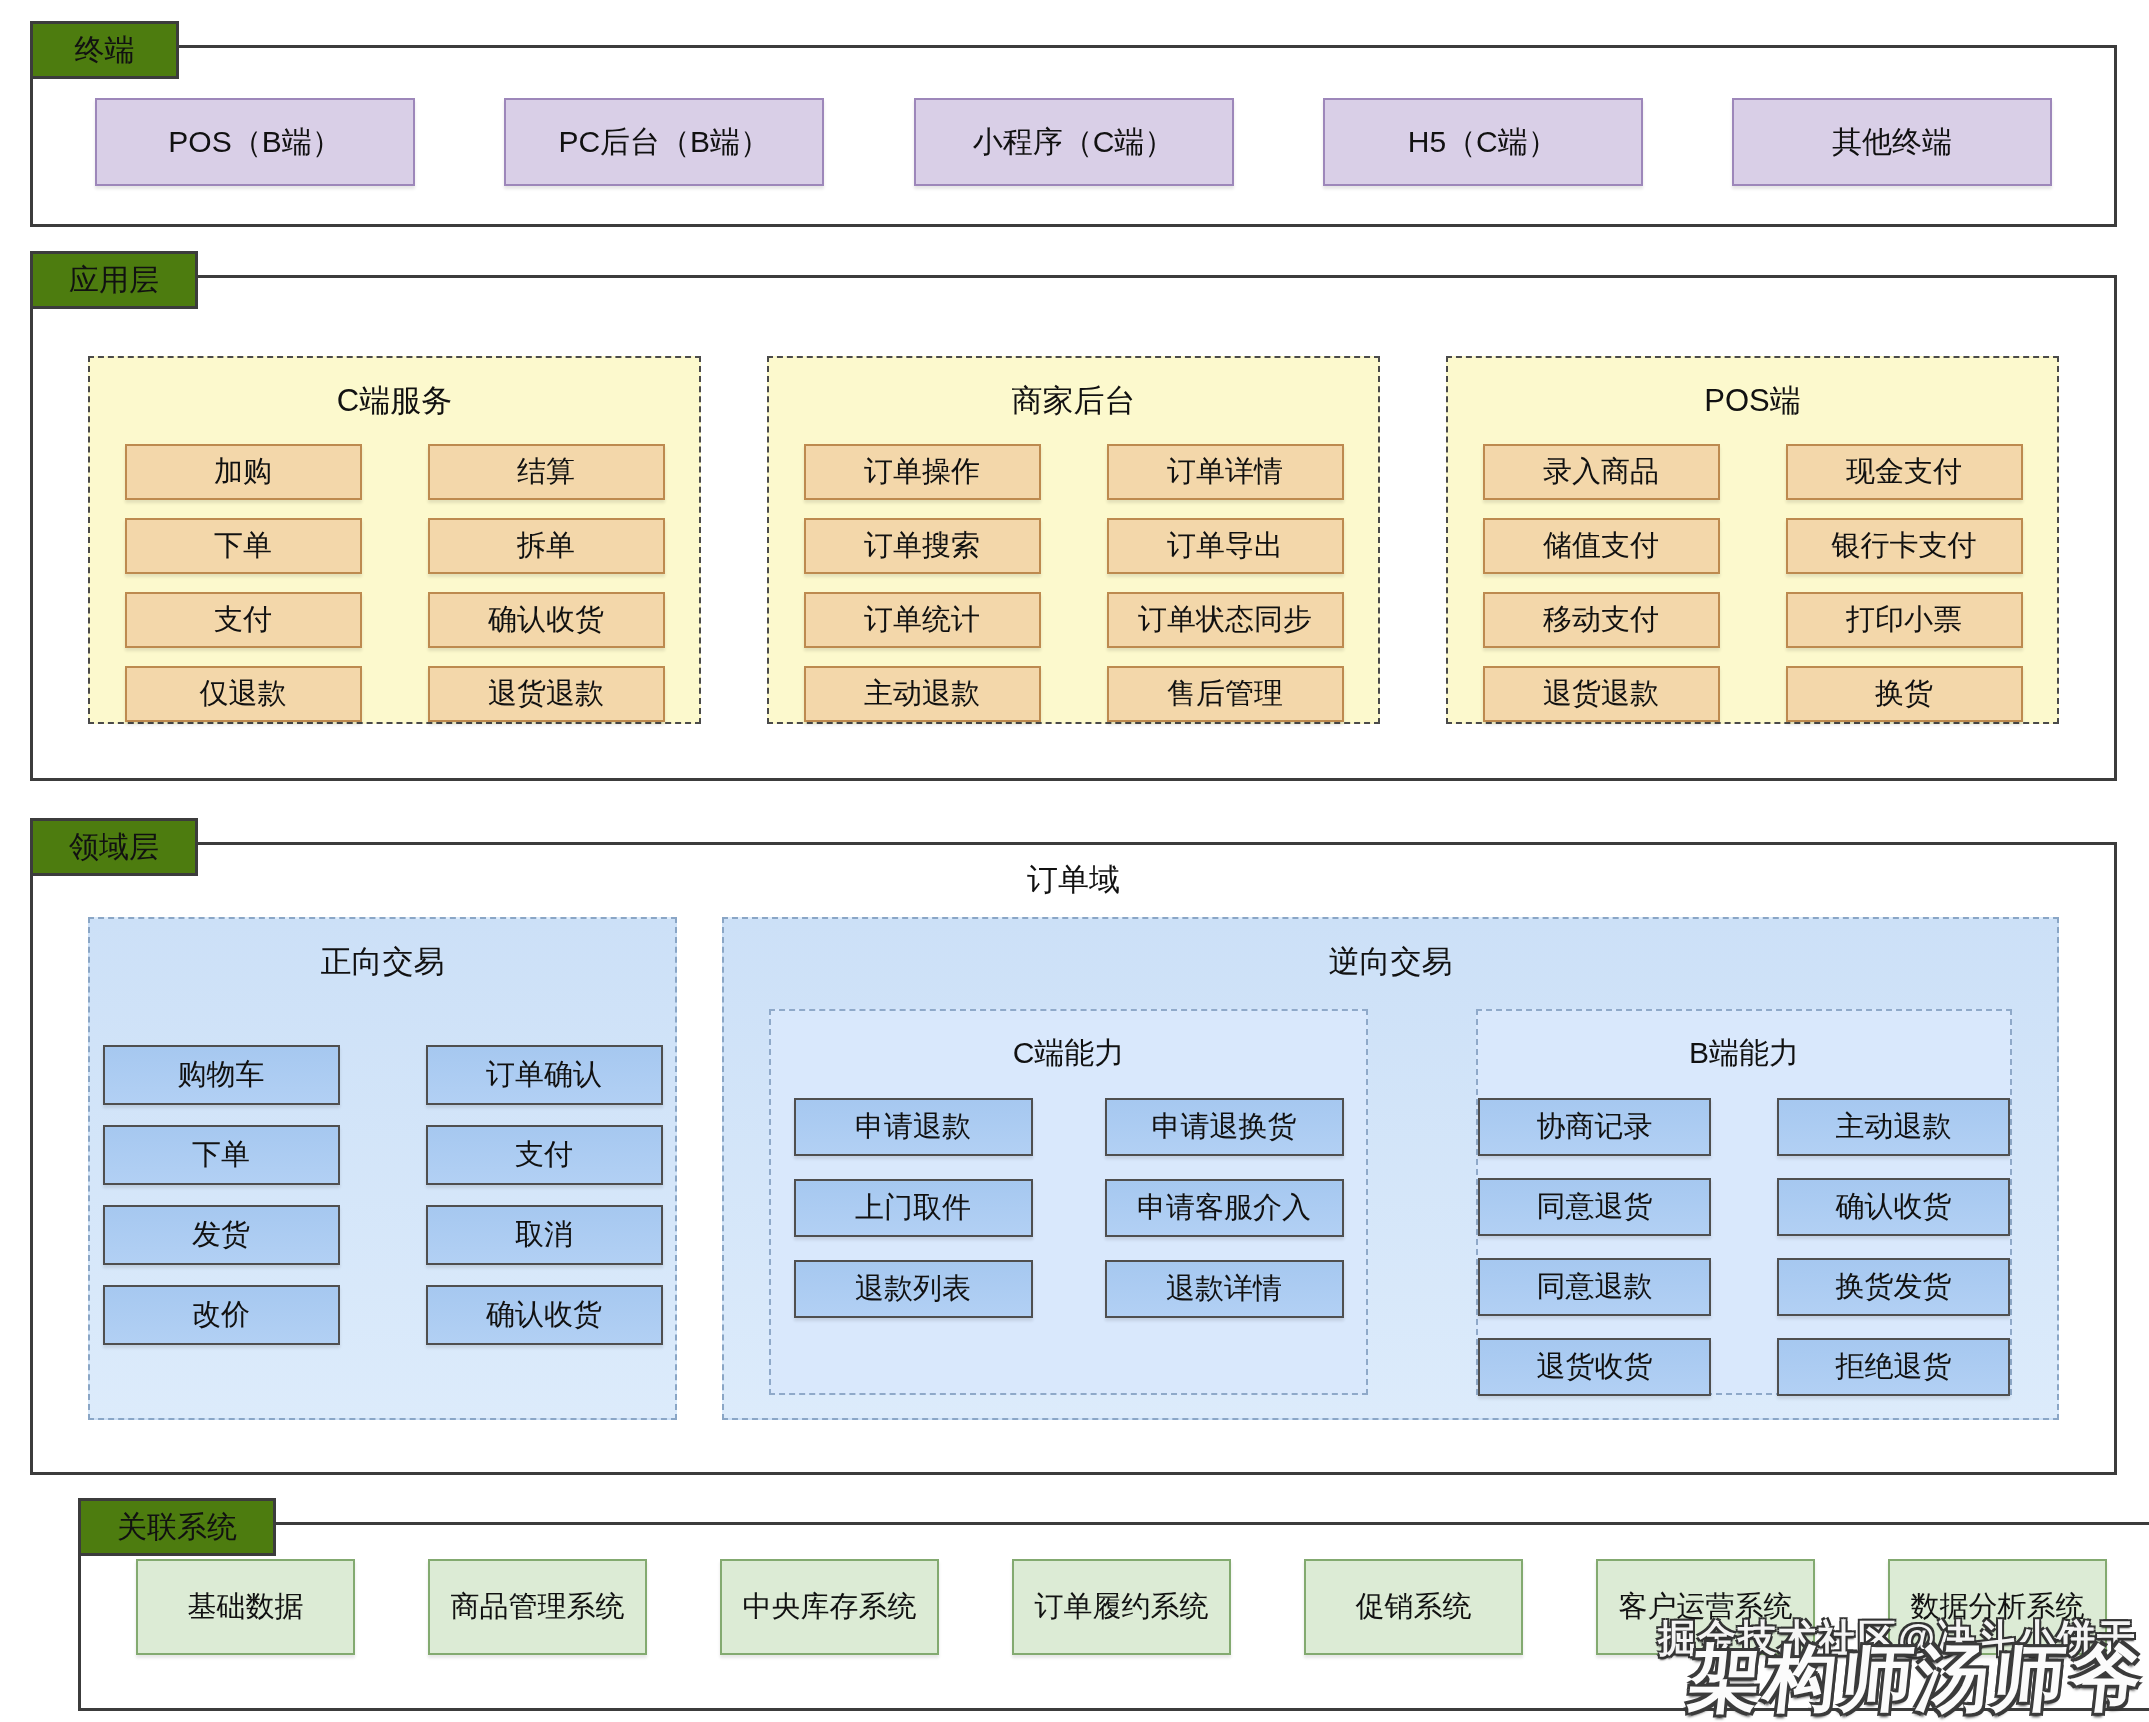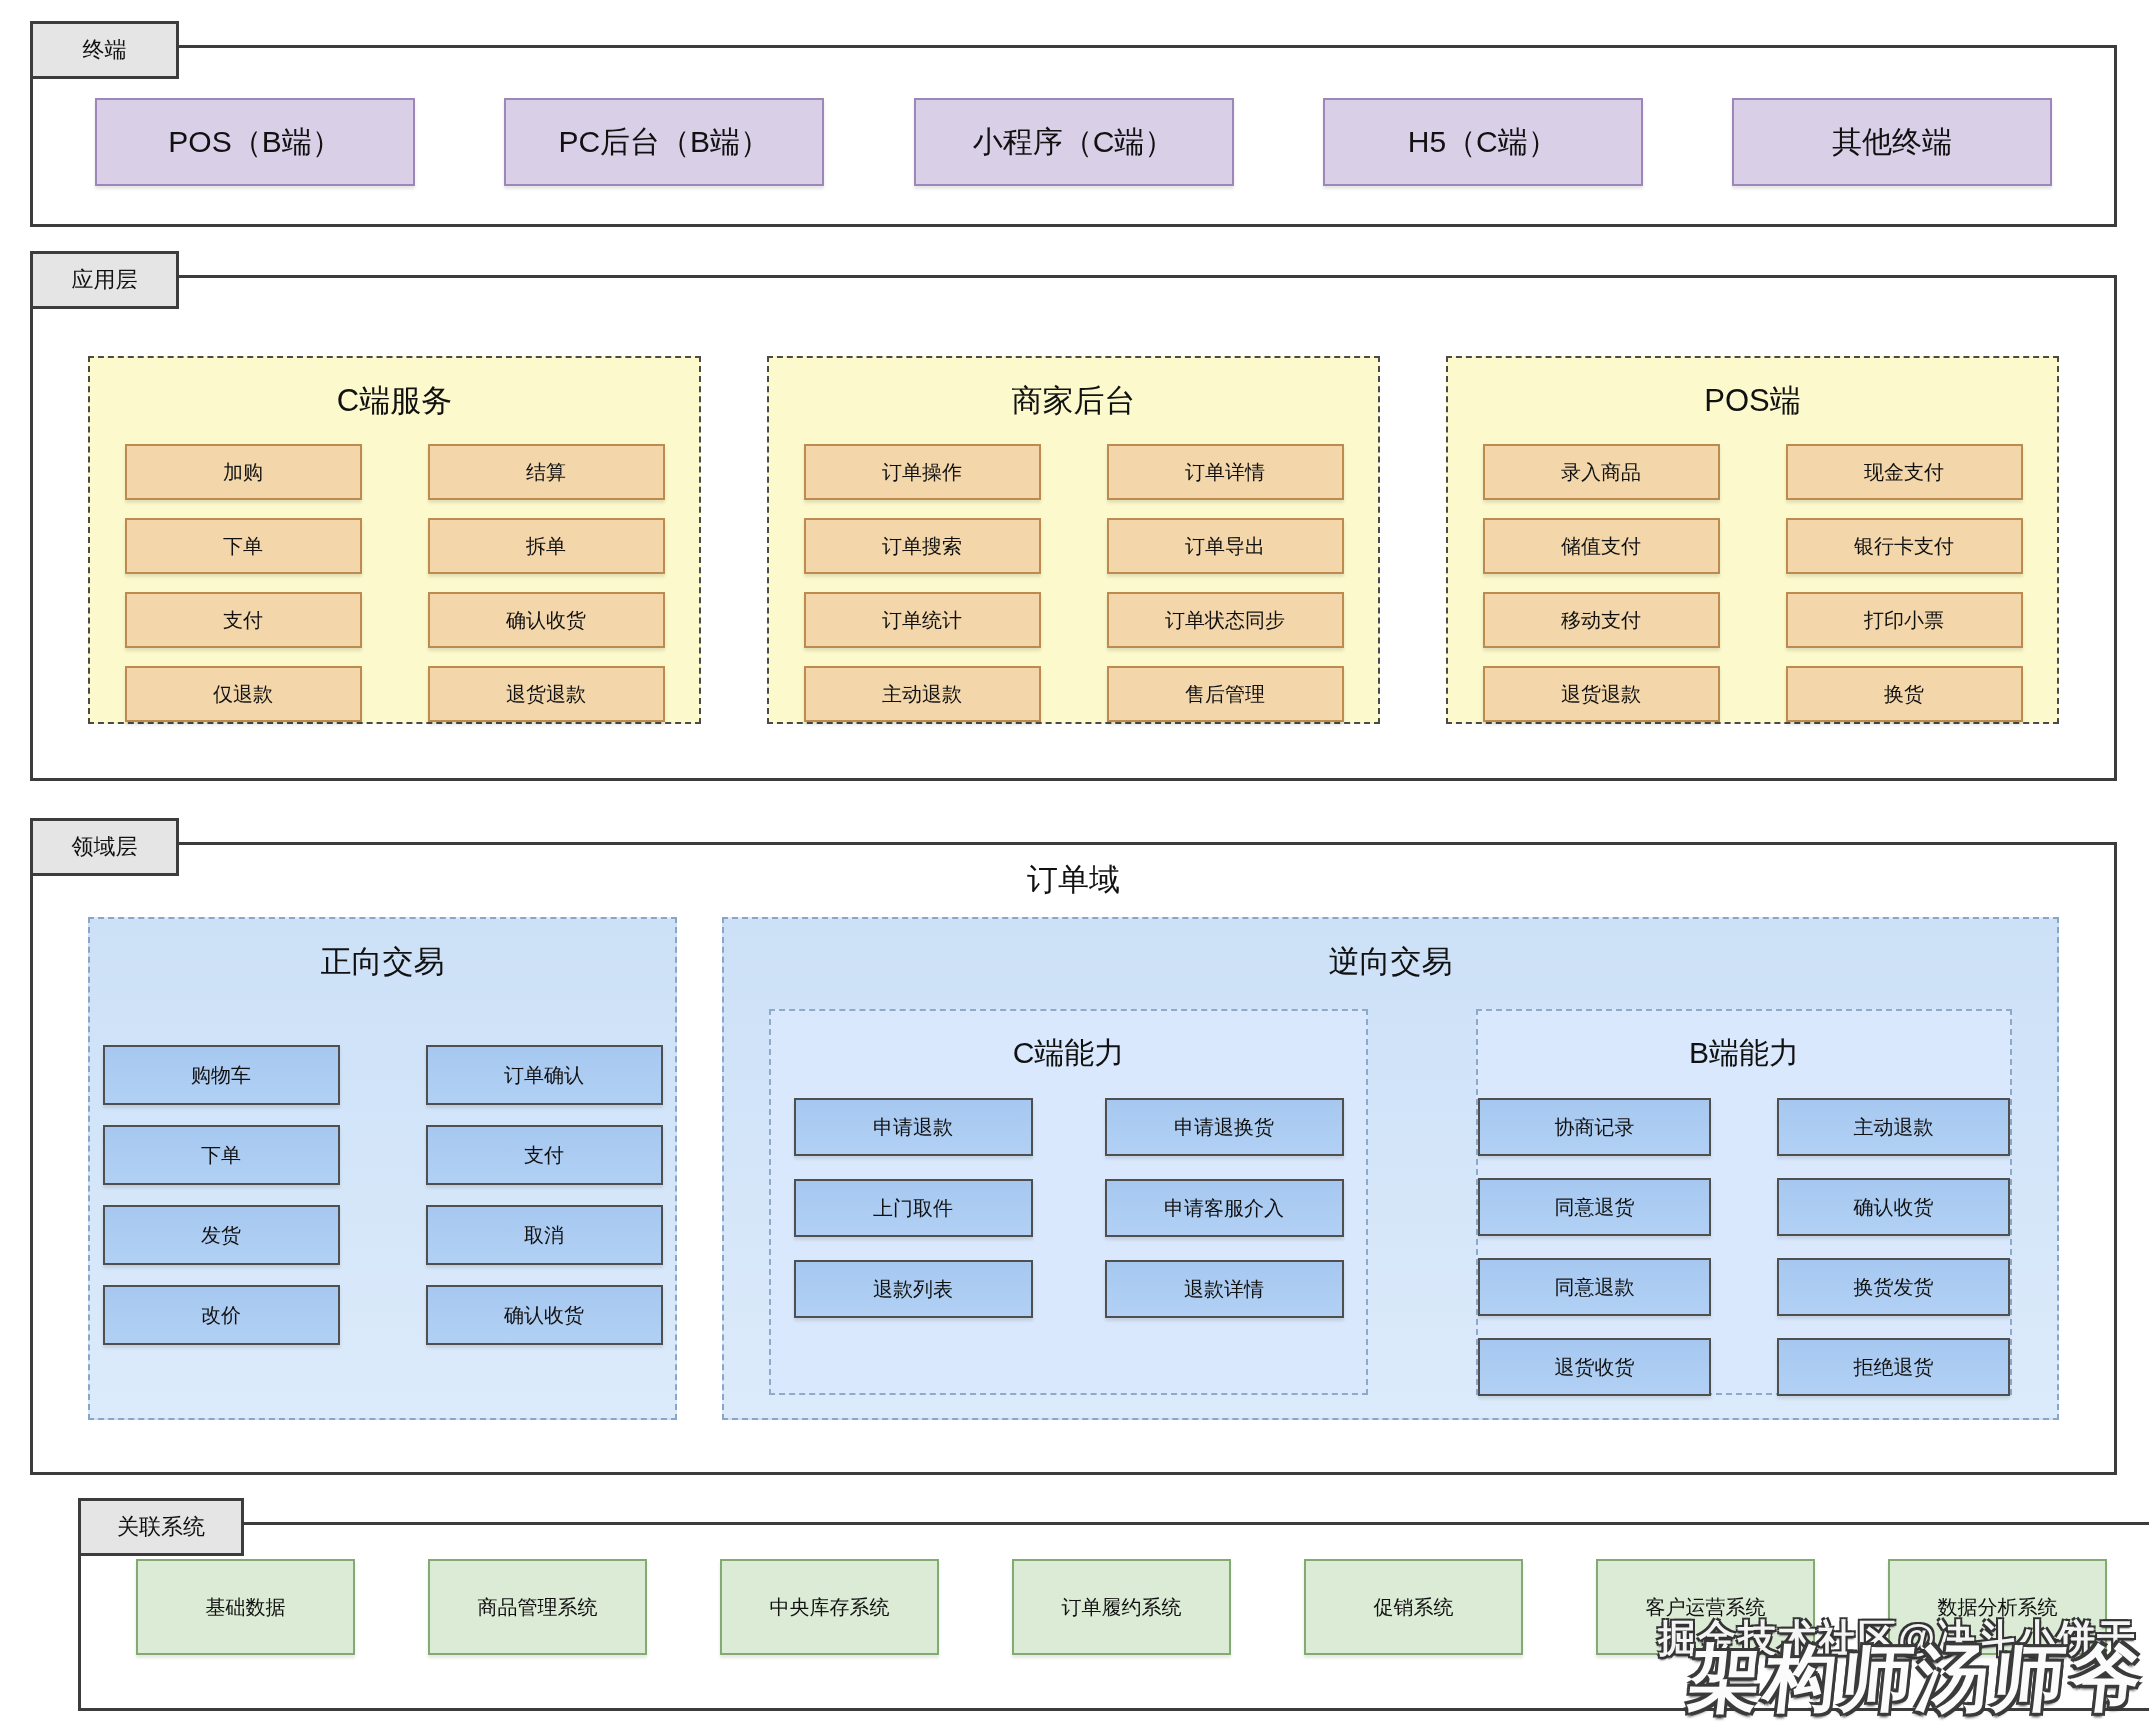--- a/index.html
+++ b/index.html
@@ -10,27 +10,27 @@
   .layer{
     position:absolute;left:30px;width:2087px;box-sizing:border-box;
     border:3px solid var(--frame-border,#3c3c3c);background:#fff;
   }
   #layer-terminal{top:45px;height:182px;}
   #layer-application{top:275px;height:506px;}
   #layer-domain{top:842px;height:633px;}
   #layer-related{top:1522px;height:189px;margin-left:48px;}
   .tab{
     position:absolute;left:-3px;top:-27px;height:58px;min-width:149px;
-    padding:0 36px;background:#e5e5e5;border:3px solid var(--frame-border,#3c3c3c);
+    padding:0 36px;background:#4d7c0f;border:3px solid var(--frame-border,#3c3c3c);
     display:flex;align-items:center;justify-content:center;
-    font-size:22px;z-index:6;box-sizing:border-box;white-space:nowrap;
+    font-size:30px;z-index:6;box-sizing:border-box;white-space:nowrap;
   }
   .box{
     display:flex;align-items:center;justify-content:center;
-    box-sizing:border-box;font-size:20px;white-space:nowrap;
+    box-sizing:border-box;font-size:29px;white-space:nowrap;
     box-shadow:0 3px 3px rgba(0,0,0,.10);
   }
   
   .terminal-row{display:flex;justify-content:space-between;padding:0 62px;margin-top:50px;}
   .box.purple{
     width:320px;height:88px;
     background:var(--purple-fill,#d9cfe7);
     border:2px solid var(--purple-border,#9d87ba);font-size:30px;
   }
   

